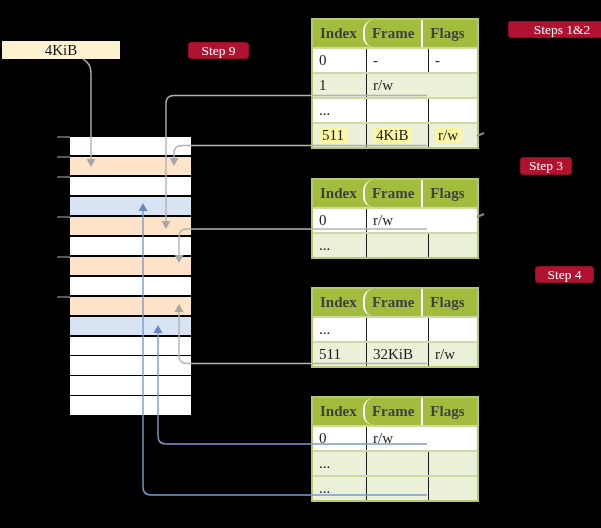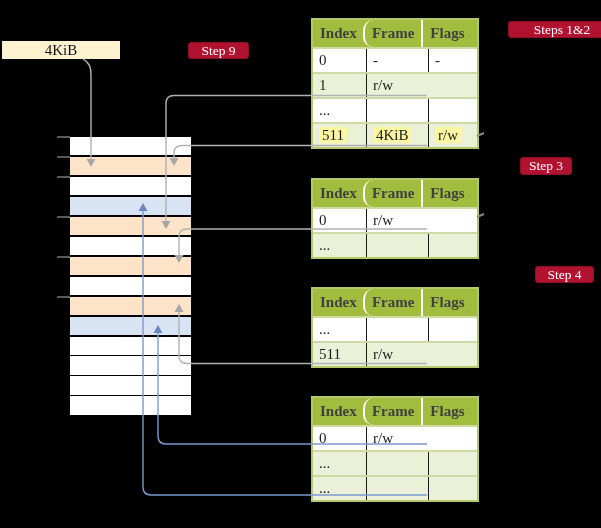--- a/index.html
+++ b/index.html
@@ -133,20 +133,21 @@
         <div class="hcell c1">Frame</div>
         <div class="hcell c2">Flags</div>
       </div>
       <div class="brow">
         <div class="bcell c0">...</div>
         <div class="bcell c1"></div>
         <div class="bcell c2"></div>
       </div>
       <div class="brow tint">
         <div class="bcell c0">511</div>
+        <div class="bcell c1">32KiB</div>
         <div class="bcell c2">r/w</div>
       </div>
     </div>
   <div class="ptable" id="ptable-3">
       <div class="hrow">
         <div class="hcell c0">Index</div>
         <div class="hcell c1">Frame</div>
         <div class="hcell c2">Flags</div>
       </div>
       <div class="brow">

